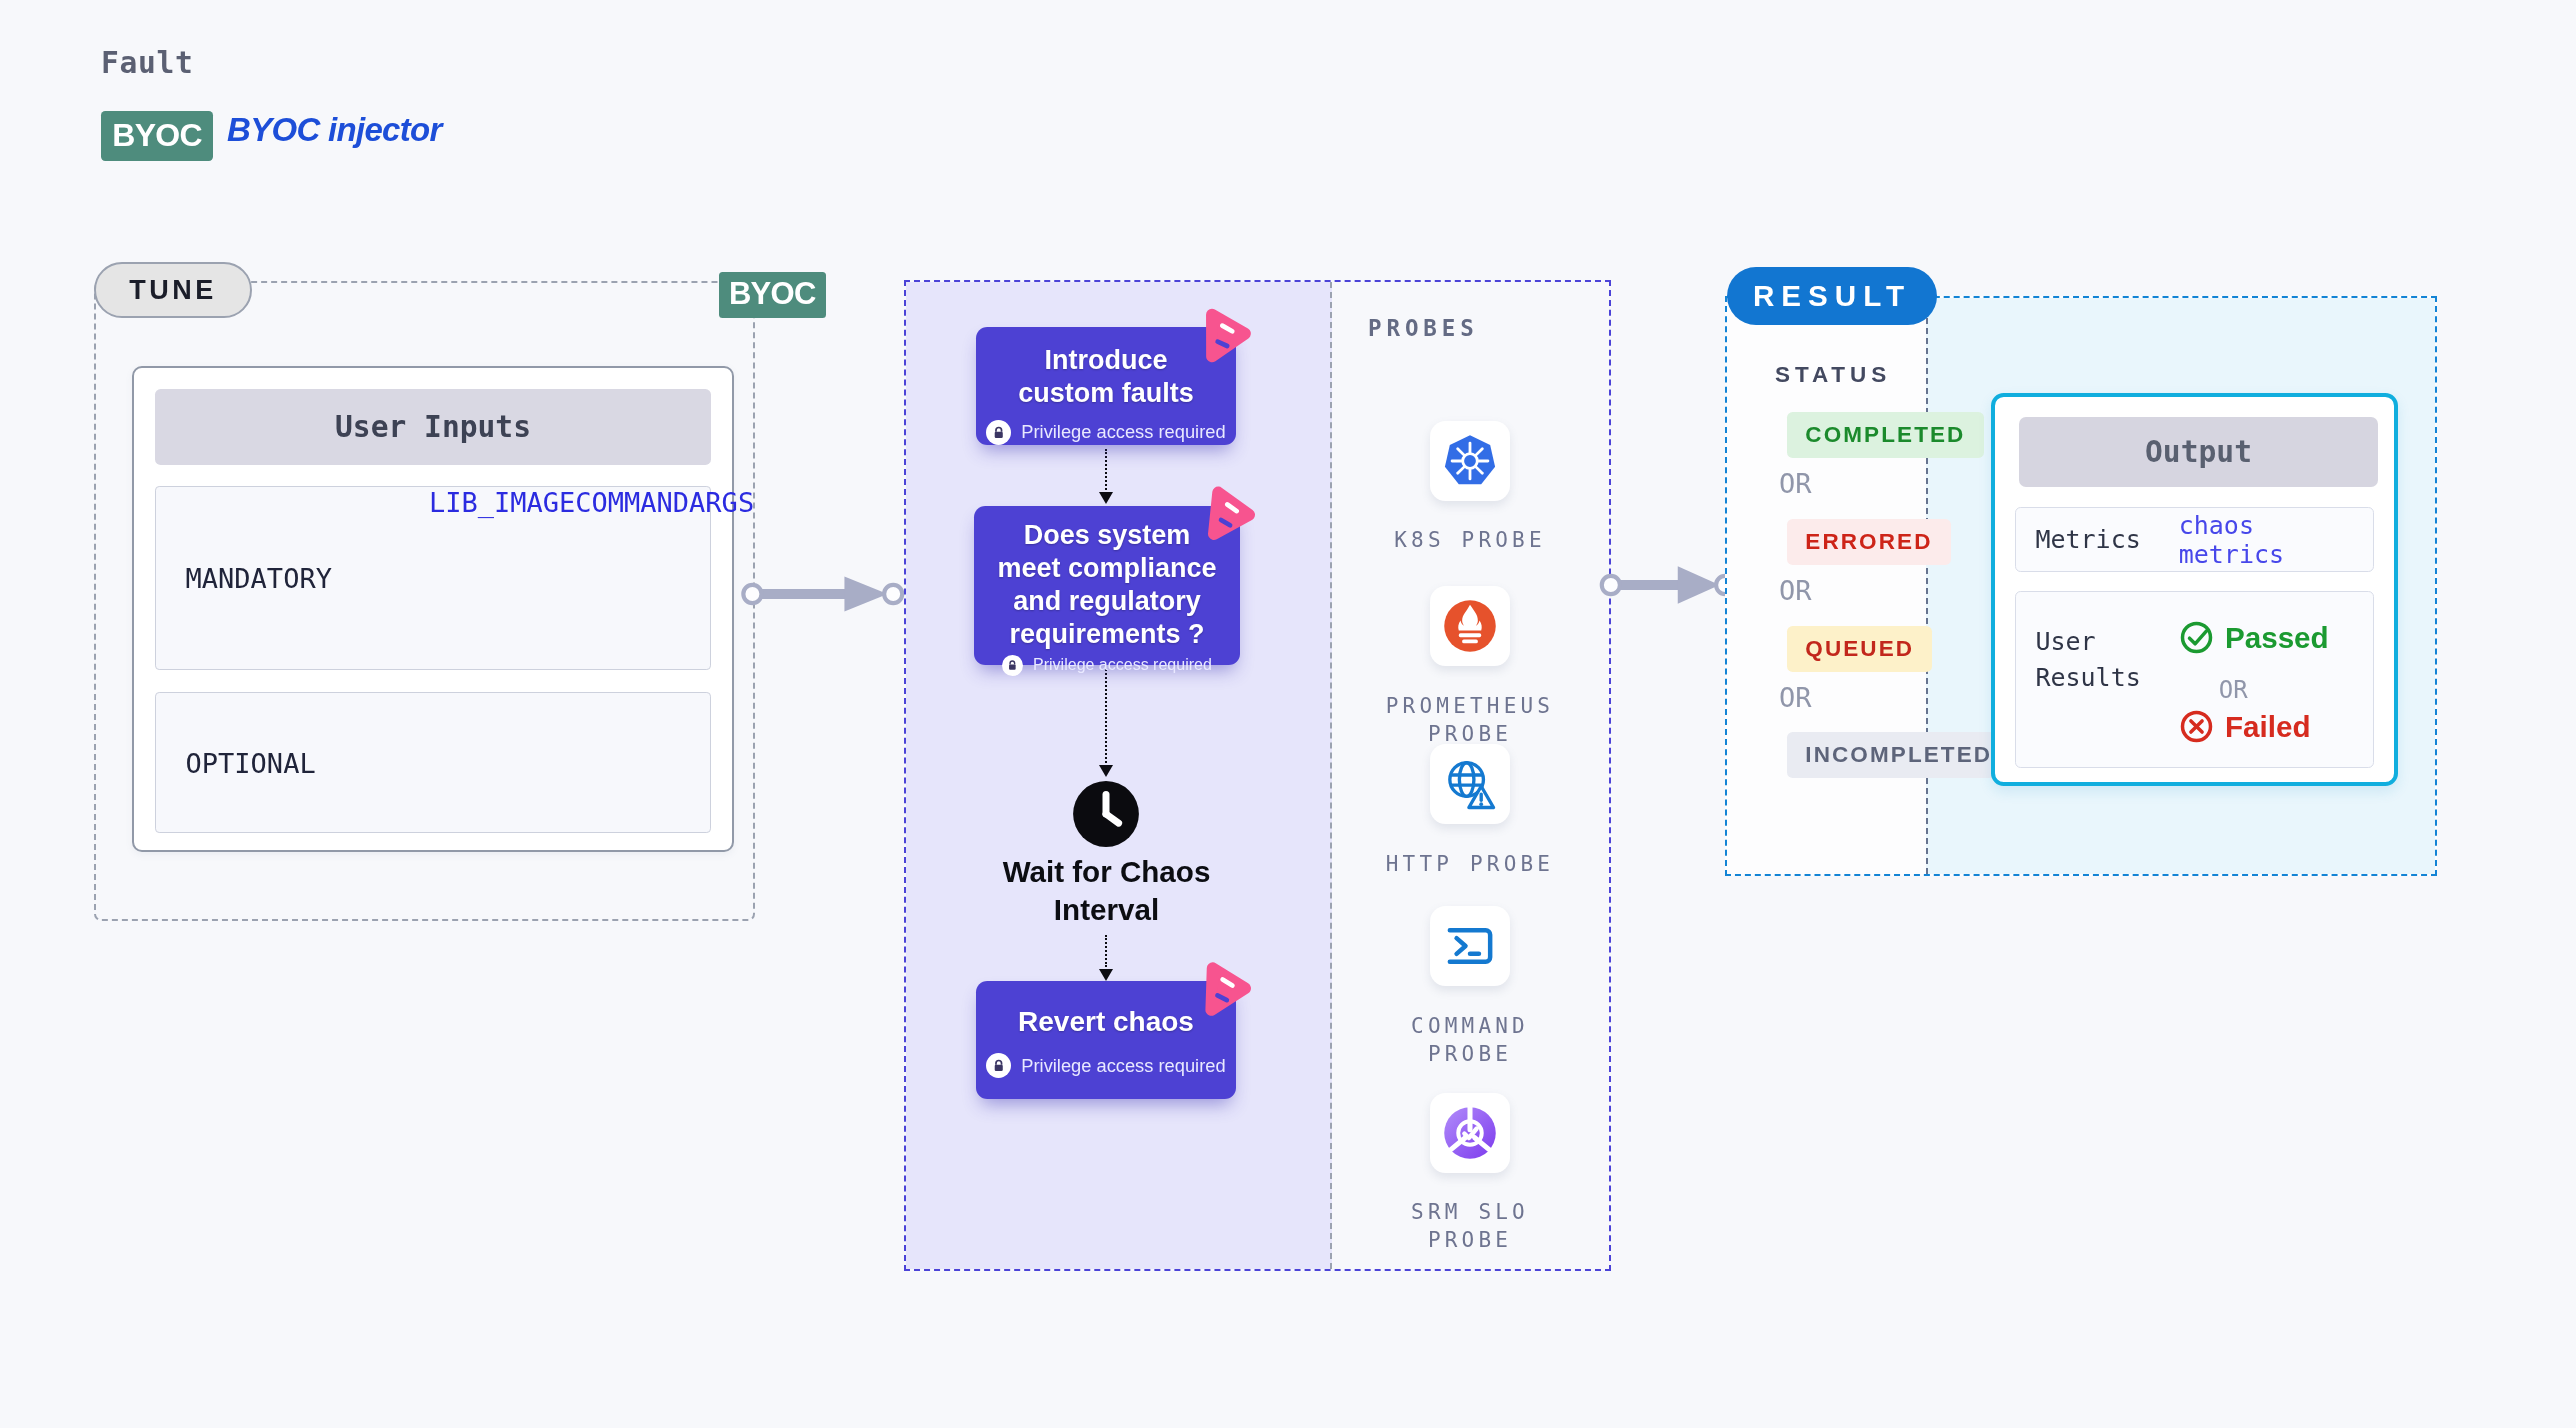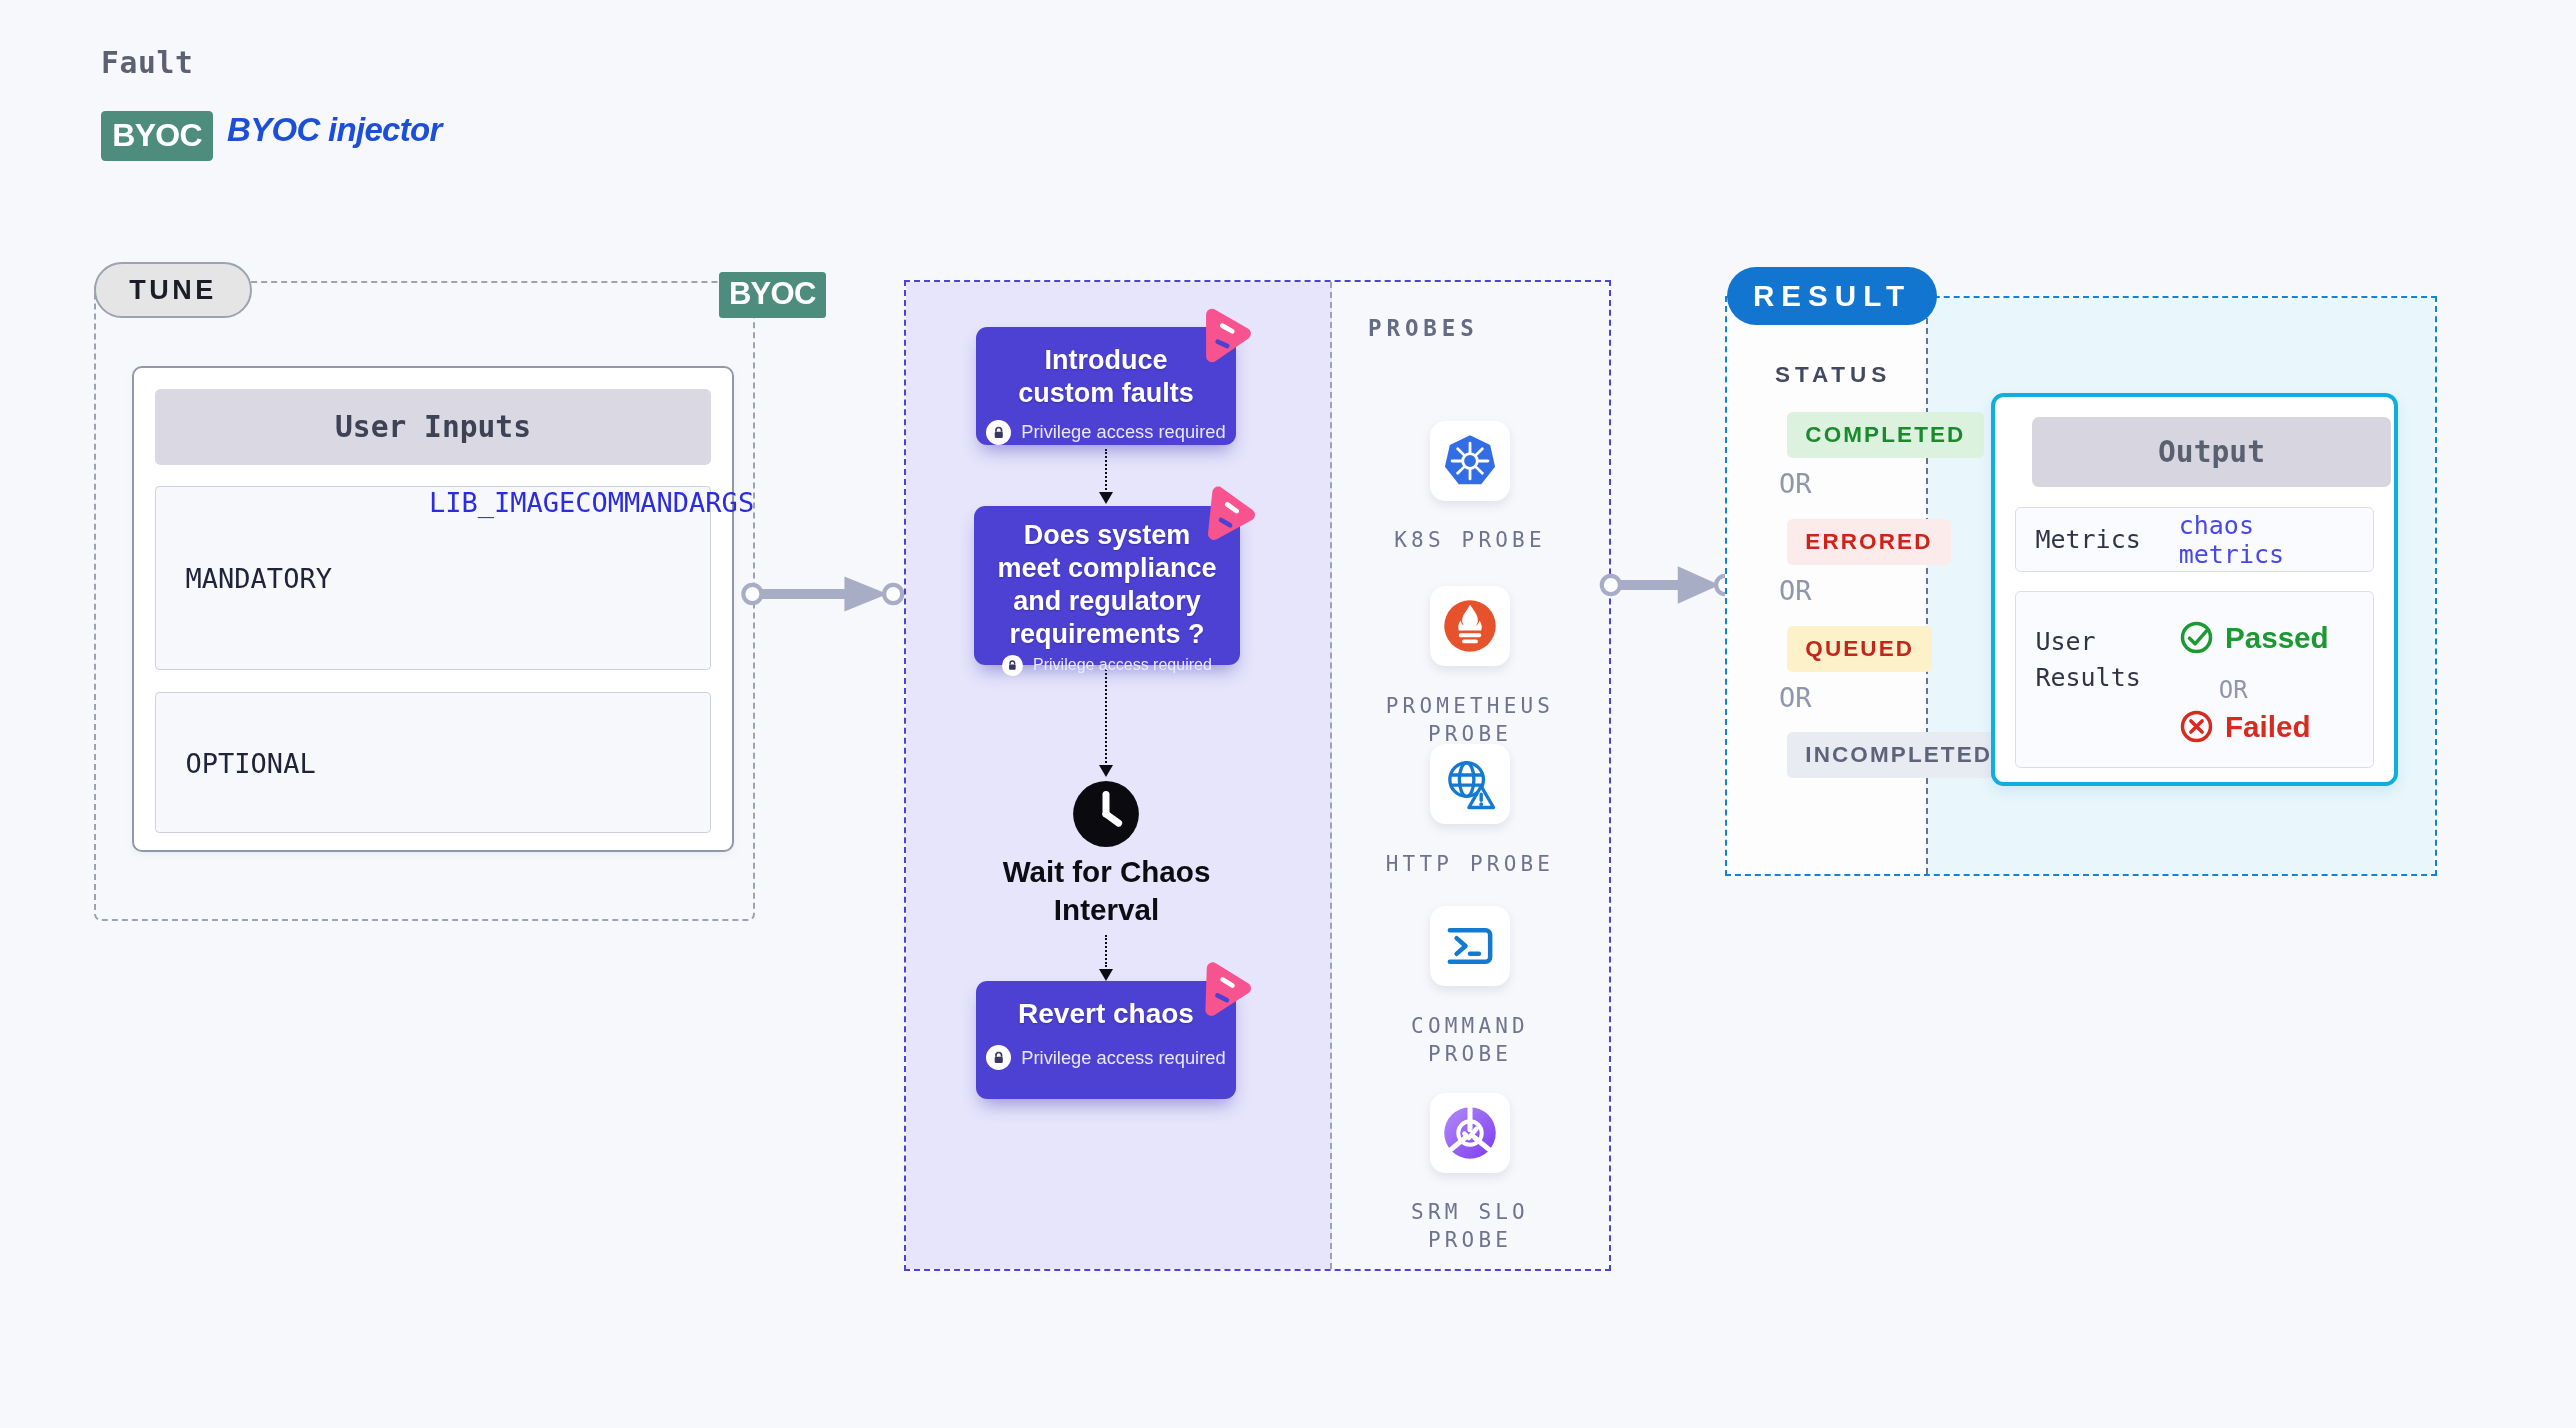--- a/index.html
+++ b/index.html
@@ -62,21 +62,21 @@
   .status-title { left:1775px; top:362px; font-weight:bold; font-size:22.5px; color:#434960; letter-spacing:4.9px; }
   .status-badge { position:absolute; left:1775px; font-weight:bold; font-size:22.5px; letter-spacing:2.1px; padding:9.9px 18.3px; border-radius:5.6px;margin-left:12px; }
   .badge-completed { top:412px; background:#dcf2df; color:#1b8a2c; }
   .badge-errored   { top:519px; background:#fcebeb; color:#cd2418; }
   .badge-queued    { top:626px; background:#fdf1c9; color:#c2271c; }
   .badge-incompleted { top:732px; background:#e9ebf2; color:#5d647a; }
   .status-or { position:absolute; left:1779px; font-family:"DejaVu Sans Mono",monospace; font-size:27px; color:#9096aa; }
   .or1 { top:468px; } .or2 { top:575px; } .or3 { top:682px; }
 
   .output-card { left:1991px; top:393px; width:407px; height:393px; background:#ffffff; border:4.2px solid #10aede; border-radius:12.7px; box-shadow:0 5.6px 12.7px rgba(16,140,200,0.12); }
-  .output-header { left:37px; top:19.7px; width:359px; height:70px; background:#d6d5e0; border-radius:7px;
+  .output-header { left:24px; top:19.7px; width:359px; height:70px; background:#d6d5e0; border-radius:7px;
                    display:flex; align-items:center; justify-content:center; font-family:"DejaVu Sans Mono",monospace; font-size:29.6px; font-weight:600; color:#596070; }
   .output-row { position:absolute; left:19.7px; width:359px; background:#fafbfe; border:1.4px solid #d9dde9; border-radius:5.6px; }
   .metrics-row { top:110px; height:65px; }
   .proberes-row { top:194px; height:177px; }
   .cell-label { position:absolute; left:19.7px; font-family:"DejaVu Sans Mono",monospace; font-size:25px; color:#2f3547; line-height:1.45; }
   .metrics-value { position:absolute; left:163px; top:50%; transform:translateY(-50%); font-family:"DejaVu Sans Mono",monospace; font-size:25px; color:#4747ea; }
   .pr-line { position:absolute; display:flex; align-items:center; gap:11.3px; }
   .pr-passed { left:163px; top:28px; }
   .pr-failed { left:163px; top:117px; }
   .pr-or { position:absolute; left:203px; top:84px; font-family:"DejaVu Sans Mono",monospace; font-size:24px; color:#9096aa; }
@@ -174,21 +174,21 @@
 
   <div class="dotted-conn" style="left:199px; top:653px; height:32px;"></div>
   <div class="dotted-head" style="left:193px; top:687px;"></div>
 
   <div class="step-box" style="left:70px; top:699px; width:260px; height:118px;">
     <svg class="chaos-pin" viewBox="0 0 100 100" style="transform:rotate(10deg);">
       <polygon points="24,18 84,42 34,88" fill="#f7548f" stroke="#f7548f" stroke-width="20" stroke-linejoin="round"></polygon>
       <line x1="44" y1="34" x2="62" y2="41" stroke="#ffffff" stroke-width="8" stroke-linecap="round"></line>
       <line x1="40" y1="62" x2="57" y2="67" stroke="#4d41d3" stroke-width="8" stroke-linecap="round"></line>
     </svg>
-    <div class="step-title" style="padding:16px 28px 0; font-size:28px;">Revert chaos</div>
+    <div class="step-title" style="padding:24px 28px 0; font-size:28px;">Revert chaos</div>
     <div class="priv-row" style="margin-top:14px;">
       <span class="priv-circle">
         <svg width="15.5" height="15.5" viewBox="0 0 100 100">
             <path d="M32,44 v-10 a18,18 0 0 1 36,0 v10" fill="none" stroke="#3b3663" stroke-width="11"></path>
             <rect x="24" y="44" width="52" height="40" rx="8" fill="#3b3663"></rect>
           </svg>
       </span>
       <span class="priv-text">Privilege access required</span>
     </div>
   </div>

